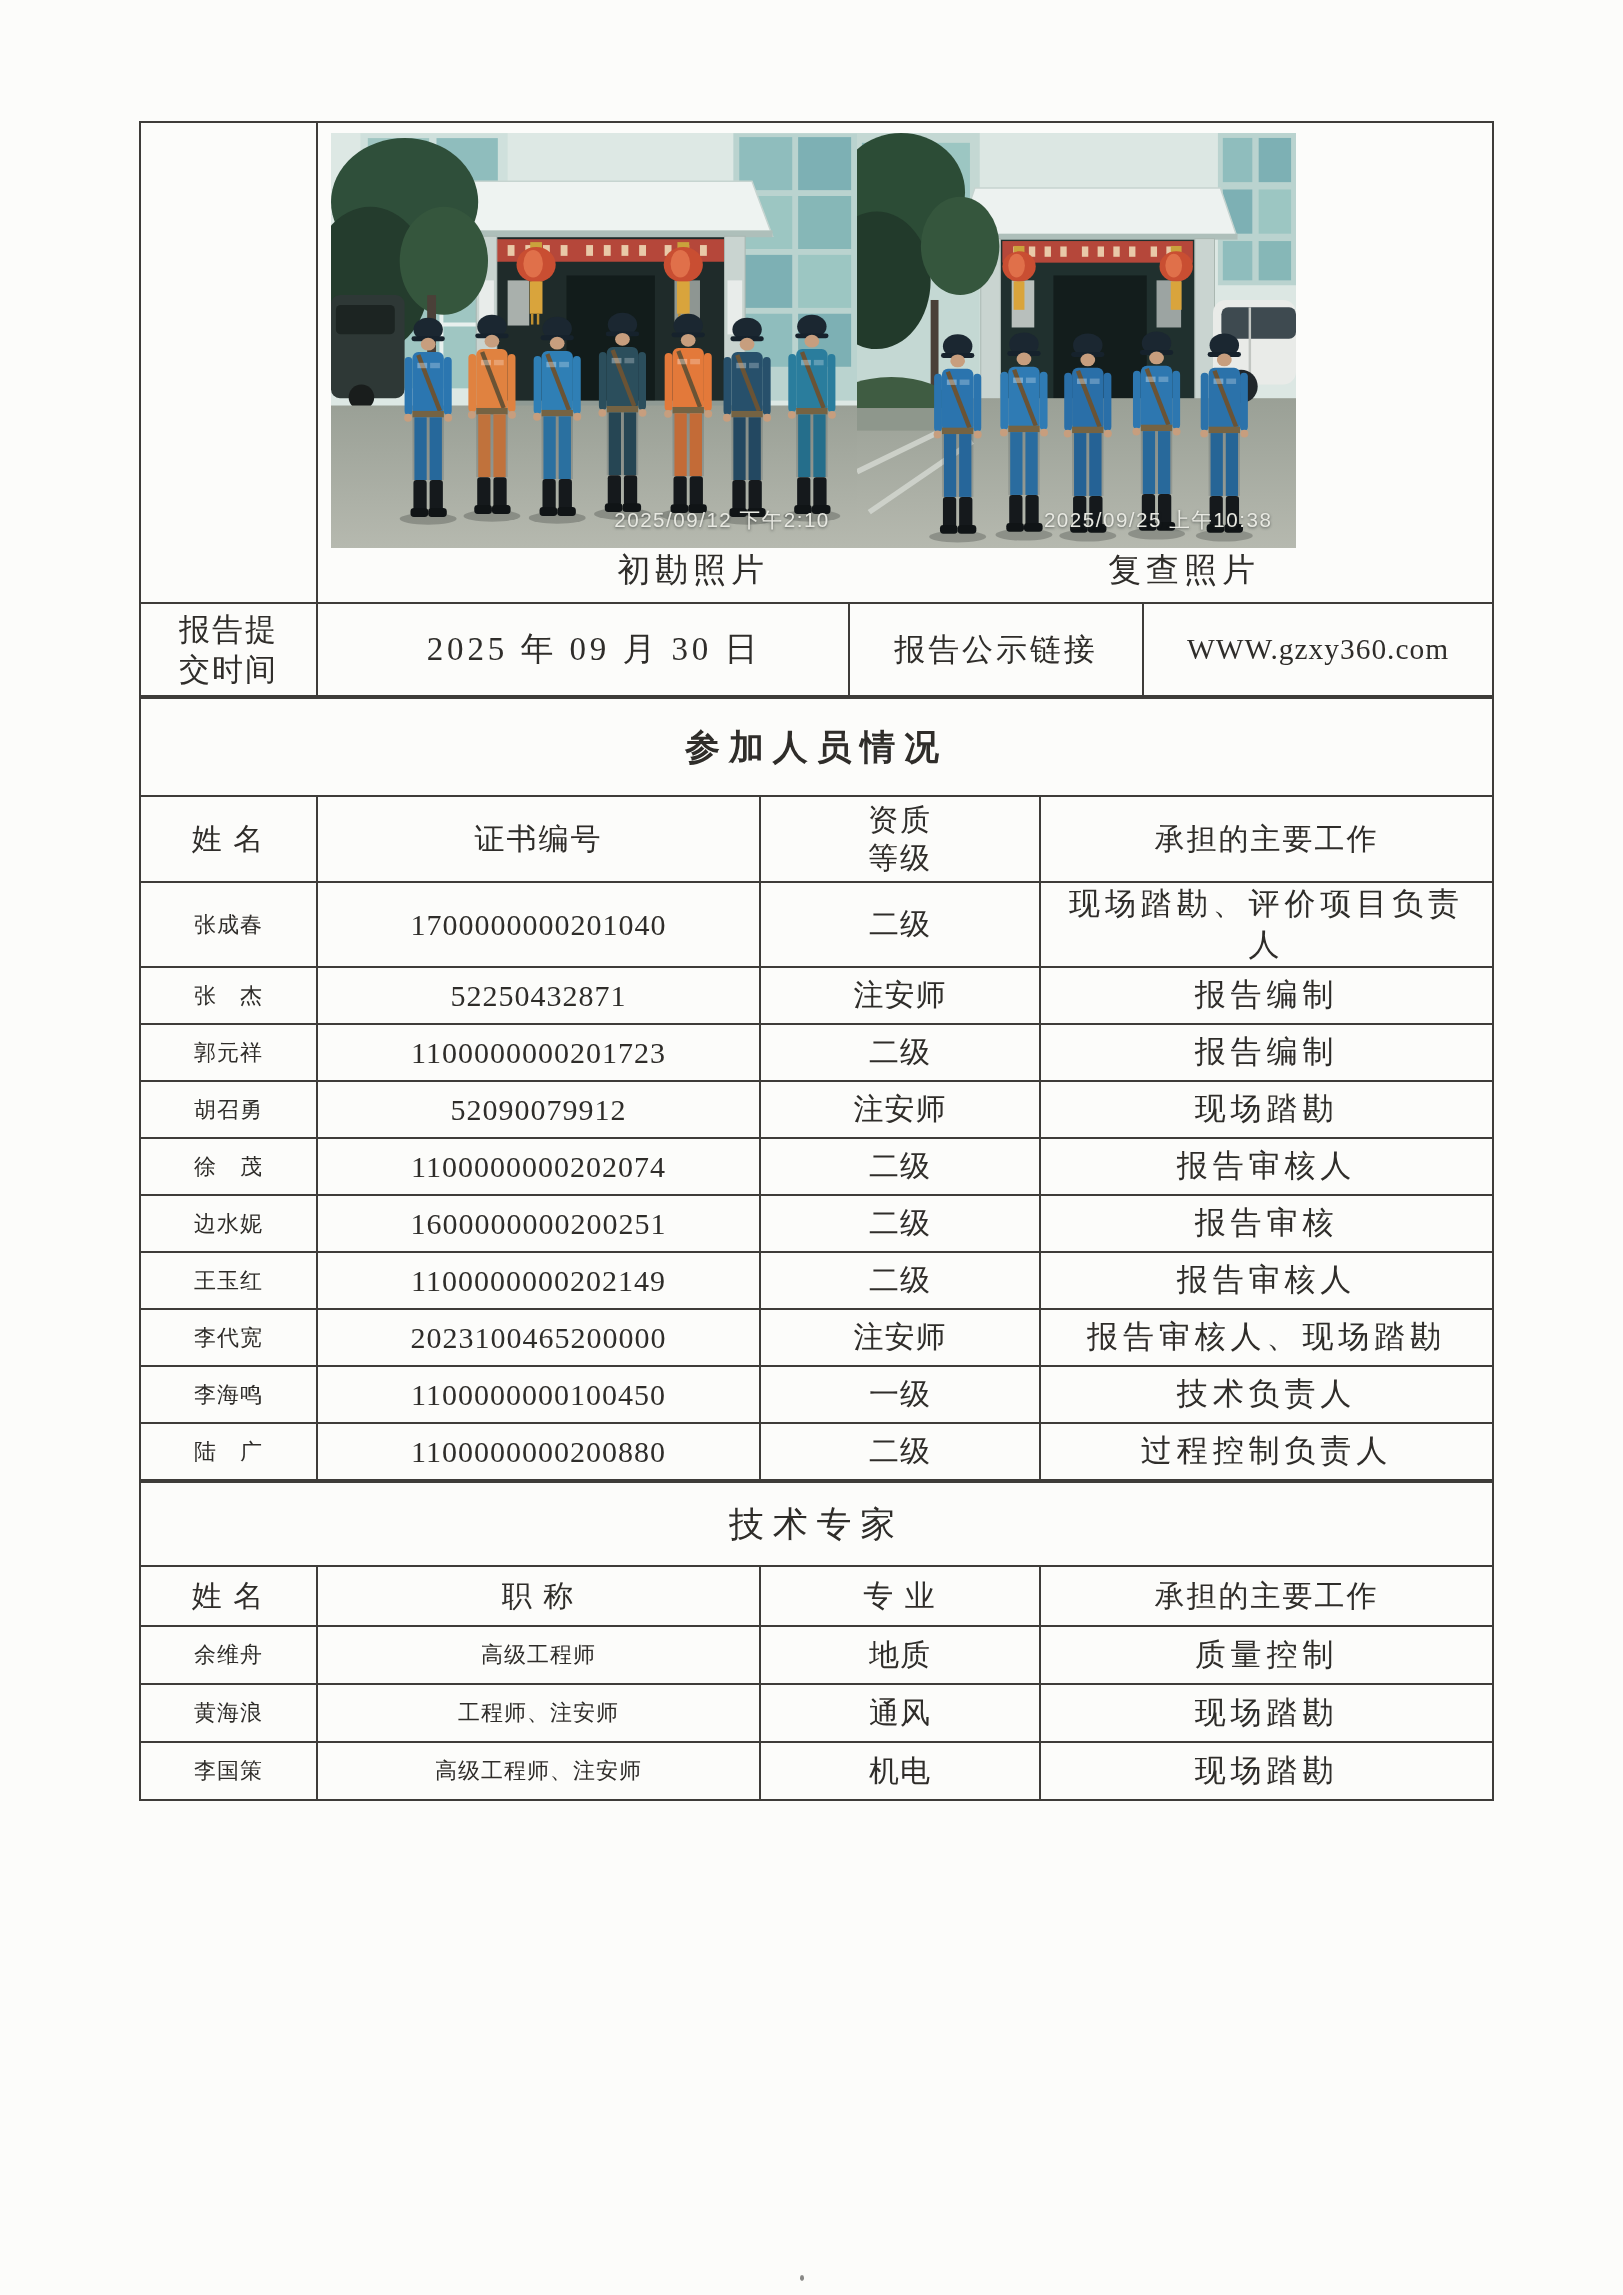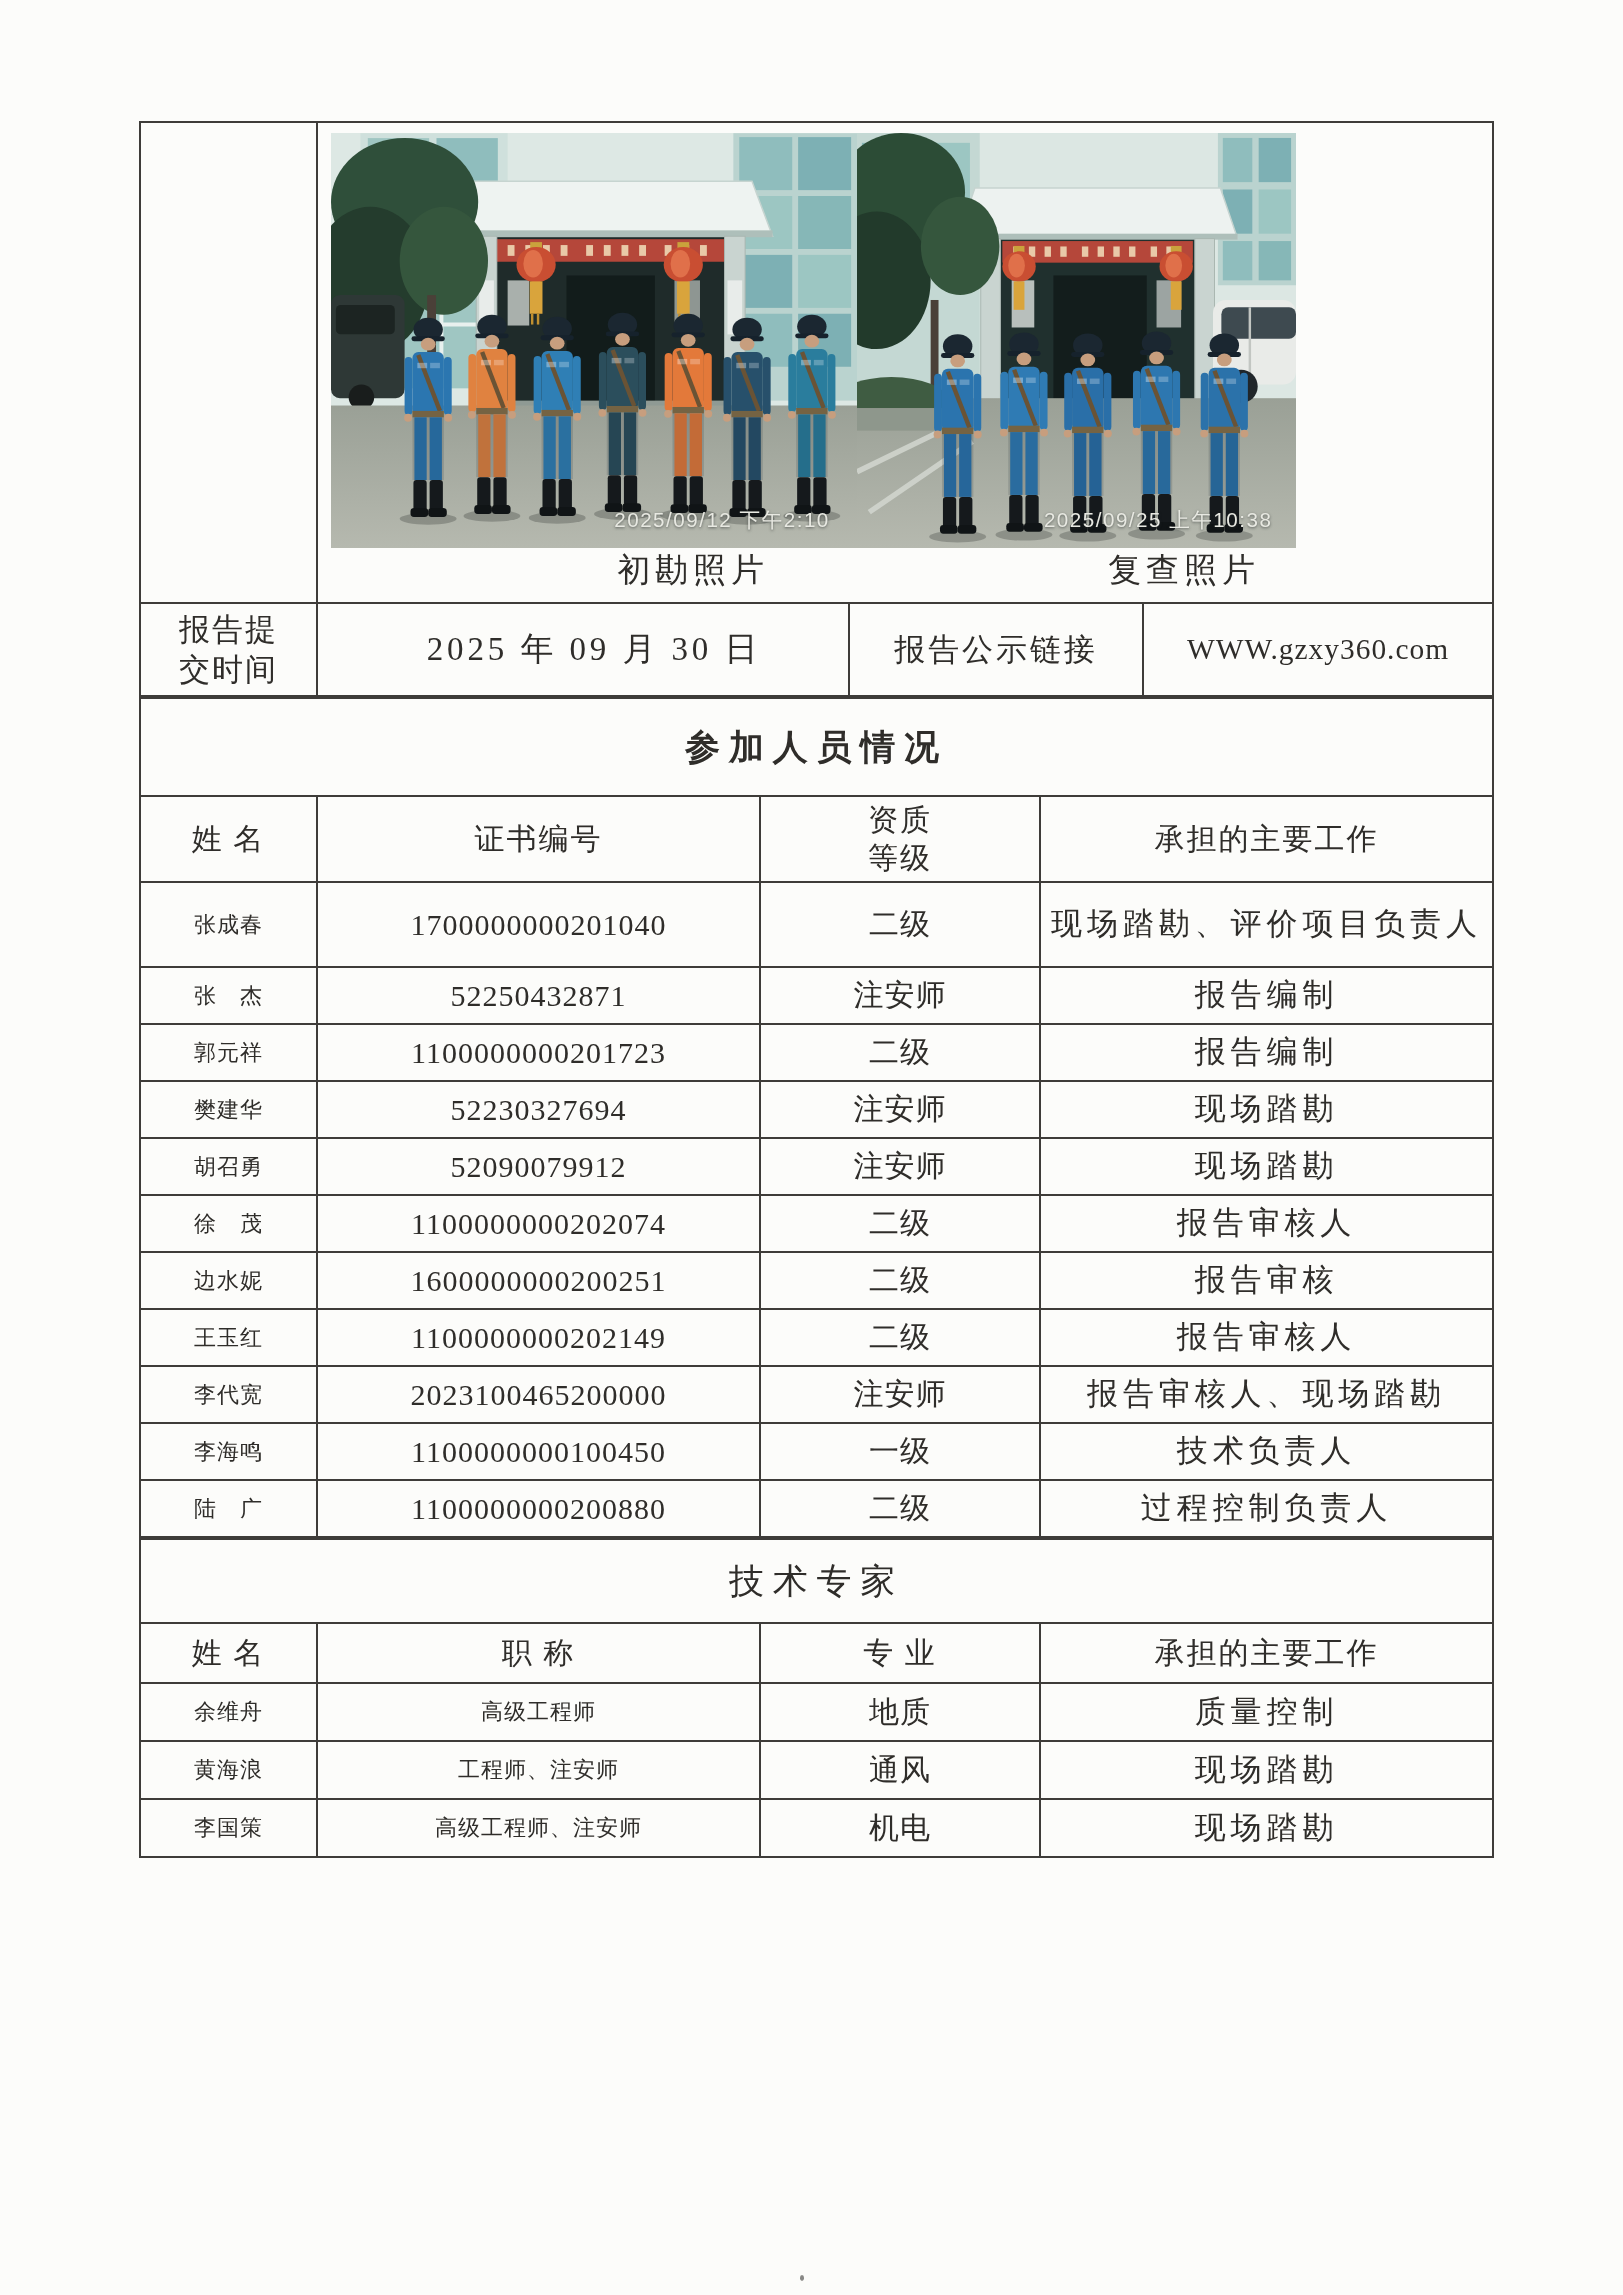--- a/index.html
+++ b/index.html
@@ -33,21 +33,21 @@
   
   .label-cell{font-size:31px;letter-spacing:2px;}
   .date-cell{font-size:33px;letter-spacing:3.9px;padding-left:22px;}
   .linklabel-cell{font-size:31px;letter-spacing:2.9px;}
   .url-cell{font-size:29.4px;letter-spacing:1px;}
   .section-cell{font-size:35px;letter-spacing:8.8px;}
   .th-cell{font-size:30px;letter-spacing:2px;}
   .name-cell{font-size:22px;letter-spacing:1px;margin-top:16px;}
   .num-cell{font-size:30px;letter-spacing:1px;}
   .level-cell{font-size:30px;letter-spacing:1px;}
-  .work-cell{font-size:31px;letter-spacing:4.9px;padding:0 6px;line-height:1.3;}
+  .work-cell{font-size:31px;letter-spacing:4.9px;padding:0 24px;line-height:1.3;}
   
   .photo-cell{vertical-align:top;}
   .photo-wrap{position:relative;width:100%;height:425px;}
   .photo{position:absolute;top:9.8px;overflow:hidden;background:#dde8e4;}
   .photo1{left:12.8px;width:526px;height:415px;}
   .photo2{left:539px;width:439px;height:415px;}
   .stamp{
     position:absolute;
     font-family:"Liberation Sans","DejaVu Sans",sans-serif;
     font-size:20.6px;letter-spacing:1.5px;
@@ -367,26 +367,20 @@
         <td class="level-cell">注安师</td>
         <td class="work-cell">报告编制</td>
       </tr>
       <tr class="r-data">
         <td class="name-cell">郭元祥</td>
         <td class="num-cell">1100000000201723</td>
         <td class="level-cell">二级</td>
         <td class="work-cell">报告编制</td>
       </tr>
       <tr class="r-data">
-        <td class="name-cell">樊建华</td>
-        <td class="num-cell">52230327694</td>
-        <td class="level-cell">注安师</td>
-        <td class="work-cell">现场踏勘</td>
-      </tr>
-      <tr class="r-data">
         <td class="name-cell">胡召勇</td>
         <td class="num-cell">52090079912</td>
         <td class="level-cell">注安师</td>
         <td class="work-cell">现场踏勘</td>
       </tr>
       <tr class="r-data">
         <td class="name-cell">徐　茂</td>
         <td class="num-cell">1100000000202074</td>
         <td class="level-cell">二级</td>
         <td class="work-cell">报告审核人</td>

